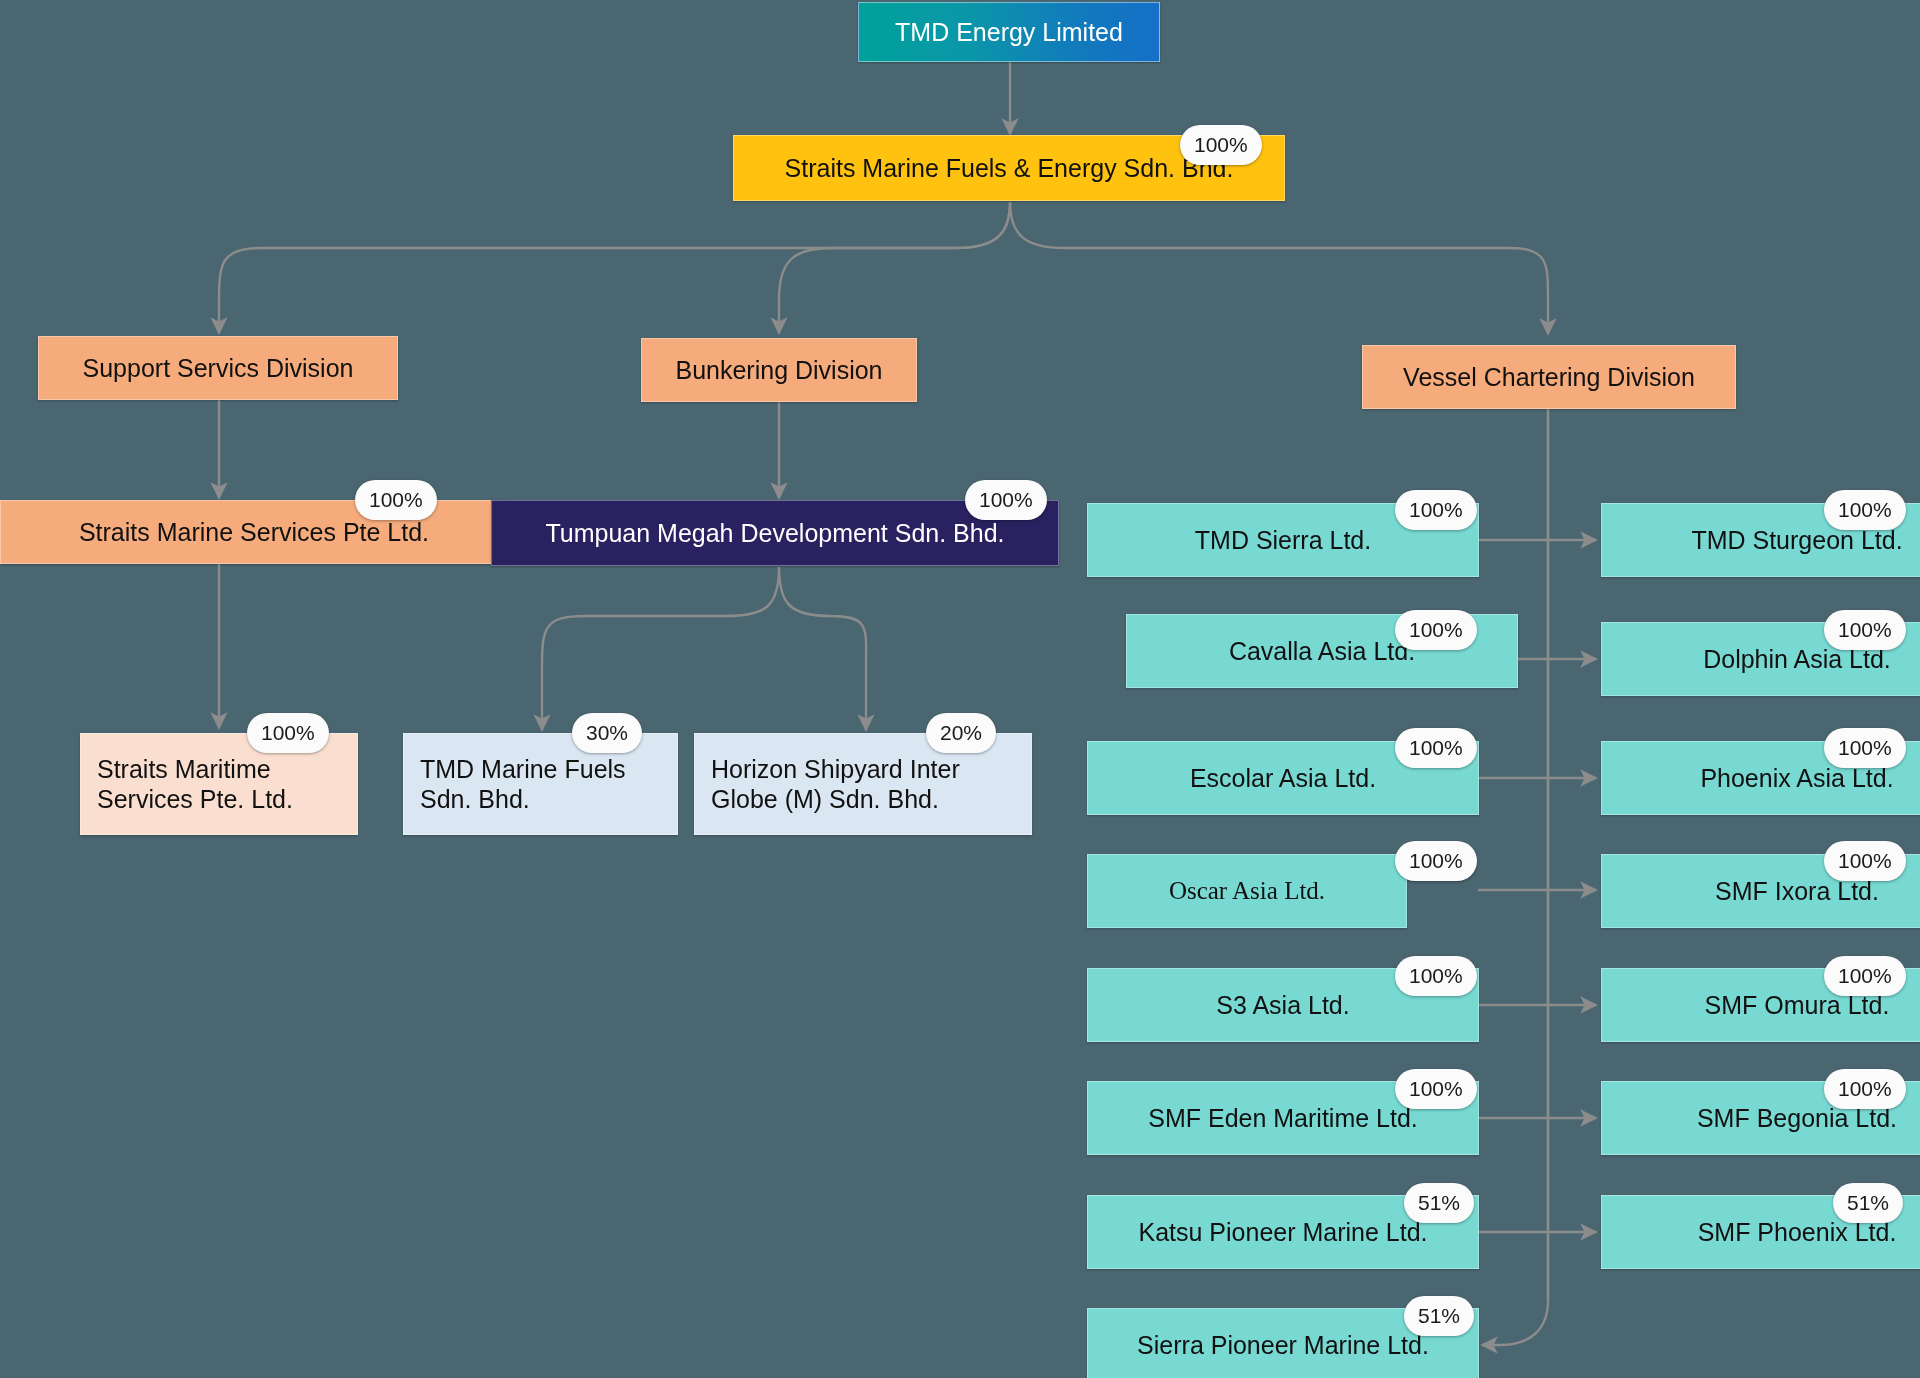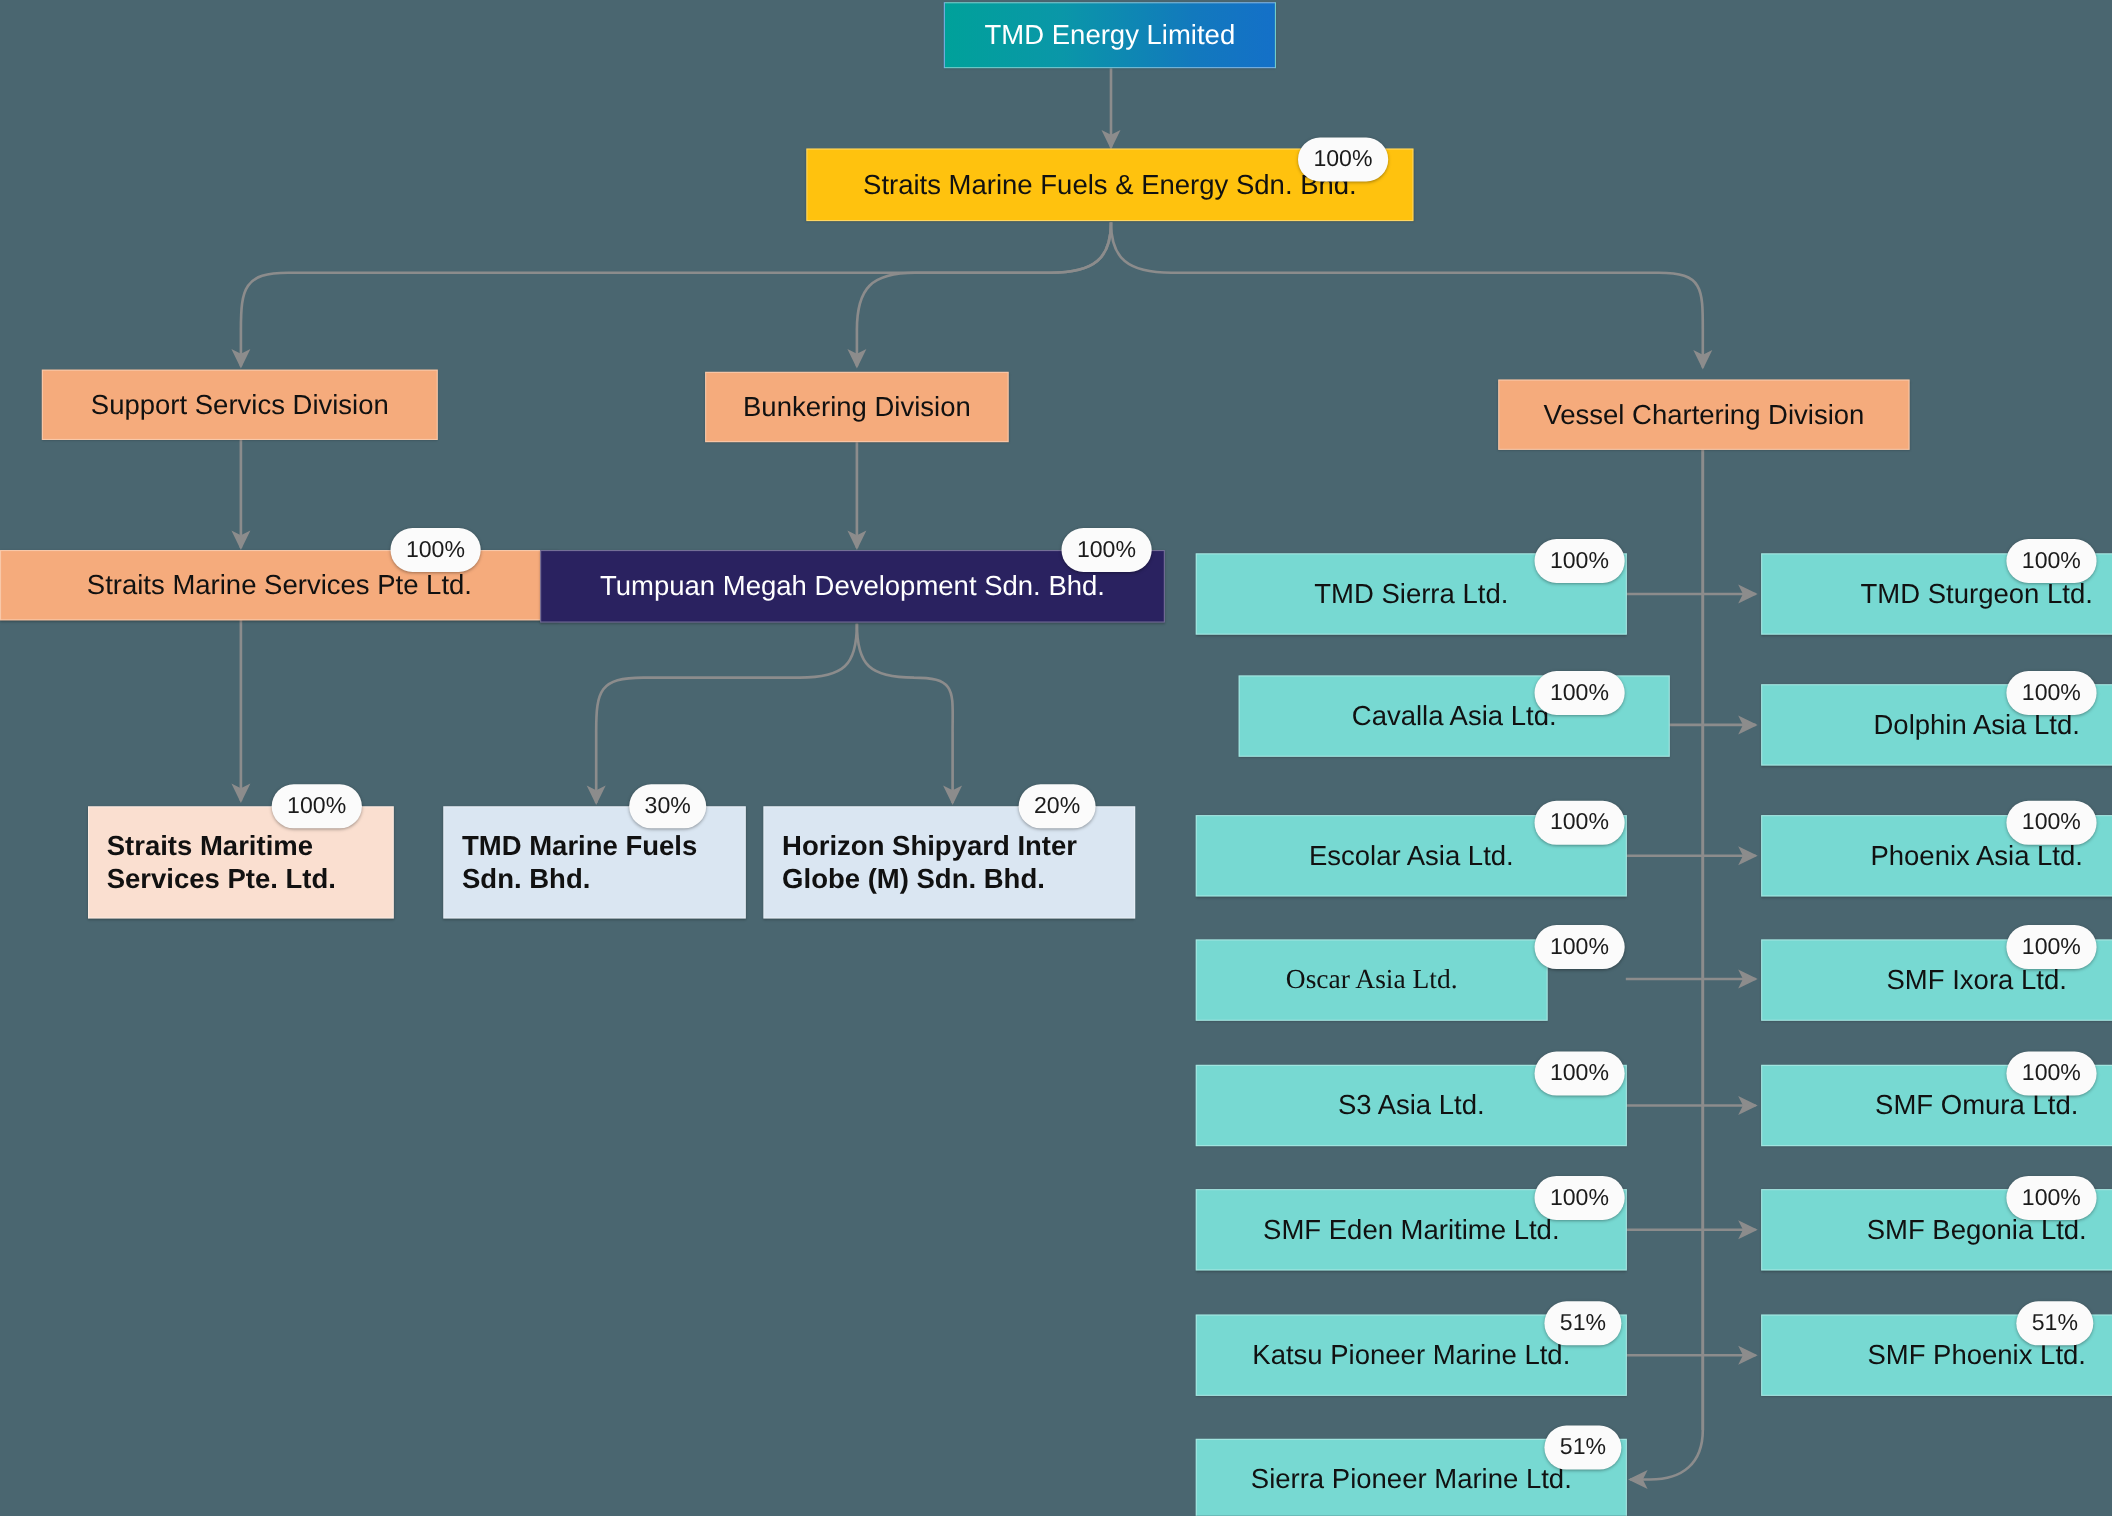--- a/index.html
+++ b/index.html
@@ -32,21 +32,21 @@
     background:linear-gradient(90deg,#00a19a 0%,#0a97a8 35%,#1279bd 75%,#1470c8 100%);
     color:#ffffff;
     border:1px solid rgba(255,255,255,.45);
   }
   .node.gold{ background:#ffc20e; color:#111; }
   .node.salmon{ background:#f5ab7c; color:#111; }
   .node.navy{ background:#2a2260; color:#ffffff; }
   .node.teal{ background:#77d9d2; color:#111; }
   .node.peach{ background:#fadfd0; color:#111; }
   .node.ice{ background:#dae6f2; color:#111; }
-  .node.multiline{ text-align:left; justify-content:flex-start; padding-left:16px;font-weight:bold; }
+  .node.multiline{ text-align:left; justify-content:flex-start; padding-left:16px; }
 
   .badge{
     position:absolute;
     background:#fbfbfb;
     color:#1b1b1b;
     border-radius:20px;
     font-size:21px;
     line-height:1;
     padding:9px 14px 10px 14px;
     box-shadow:0 1px 3px rgba(0,0,0,.35);

